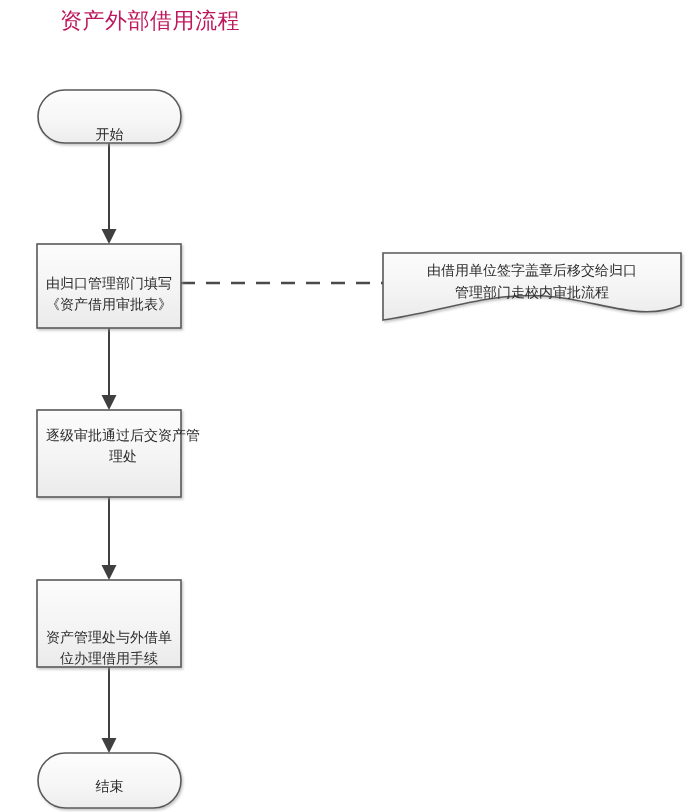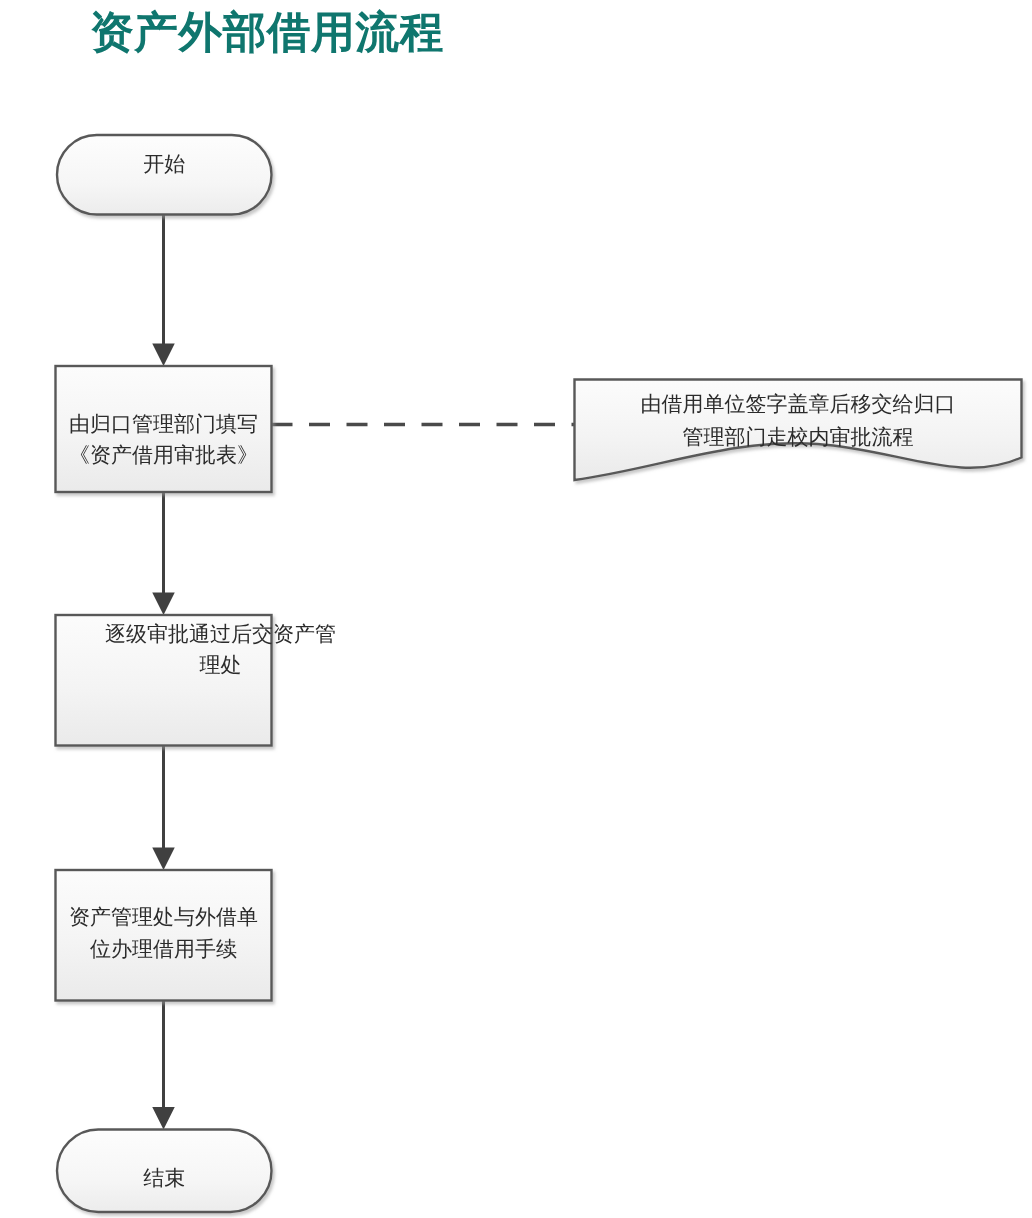--- a/index.html
+++ b/index.html
@@ -22,25 +22,25 @@
     top: 0;
     width: 688px;
     height: 812px;
   }
 
   .page-title {
     position: absolute;
     left: 60px;
     top: 4px;
     font-family: "DejaVu Serif", "Liberation Serif", serif;
-    font-weight: bold;
-    font-size: 29px;
+    font-weight: normal;
+    font-size: 22px;
     line-height: 34px;
     letter-spacing: 0.5px;
-    color: #0f766e;
+    color: #be185d;
     white-space: nowrap;
   }
 
   
   .node-label {
     position: absolute;
     display: flex;
     align-items: center;
     justify-content: center;
     text-align: center;
@@ -132,35 +132,35 @@
            C 488 292, 440 312, 383 320
            Z" fill="url(#shapeGrad)" stroke="#595959" stroke-width="1.6" filter="url(#softShadow)"></path>
 
   <rect x="37" y="410" width="144" height="87" fill="url(#shapeGrad)" stroke="#595959" stroke-width="1.6" filter="url(#softShadow)"></rect>
 
   <rect x="37" y="580" width="144" height="87" fill="url(#shapeGrad)" stroke="#595959" stroke-width="1.6" filter="url(#softShadow)"></rect>
 
   <rect x="38" y="753" width="143" height="55" rx="27.5" ry="27.5" fill="url(#termGrad)" stroke="#595959" stroke-width="1.6" filter="url(#softShadow)"></rect>
 </svg>
 
-<div class="node-label terminator-label" style="left:38px; top:84px; width:143px; height:53px;justify-content:flex-end;">
+<div class="node-label terminator-label" style="left:38px; top:108px; width:143px; height:53px;justify-content:flex-end;">
   <span>开始</span>
 </div>
 
 <div class="node-label" style="left:37px; top:244px; width:144px; height:100px;">
   <span>由归口管理部门填写《资产借用审批表》</span>
 </div>
 
 <div class="node-label note-label" style="left:383px; top:253px; width:262px; height:60px;padding-left:42px;">
   <span>由借用单位签字盖章后移交给归口管理部门走校内审批流程</span>
 </div>
 
-<div class="node-label" style="left:37px; top:390px; width:172px; height:87px;margin-left:24px;">
+<div class="node-label" style="left:37px; top:402px; width:172px; height:87px;">
   <span>逐级审批通过后交资产管理处</span>
 </div>
 
-<div class="node-label" style="left:37px; top:579px; width:144px; height:87px;">
+<div class="node-label" style="left:37px; top:604px; width:144px; height:87px;">
   <span>资产管理处与外借单位办理借用手续</span>
 </div>
 
 <div class="node-label terminator-label" style="left:38px; top:753px; width:143px; height:66px;">
   <span>结束</span>
 </div>
 
 </body></html>

